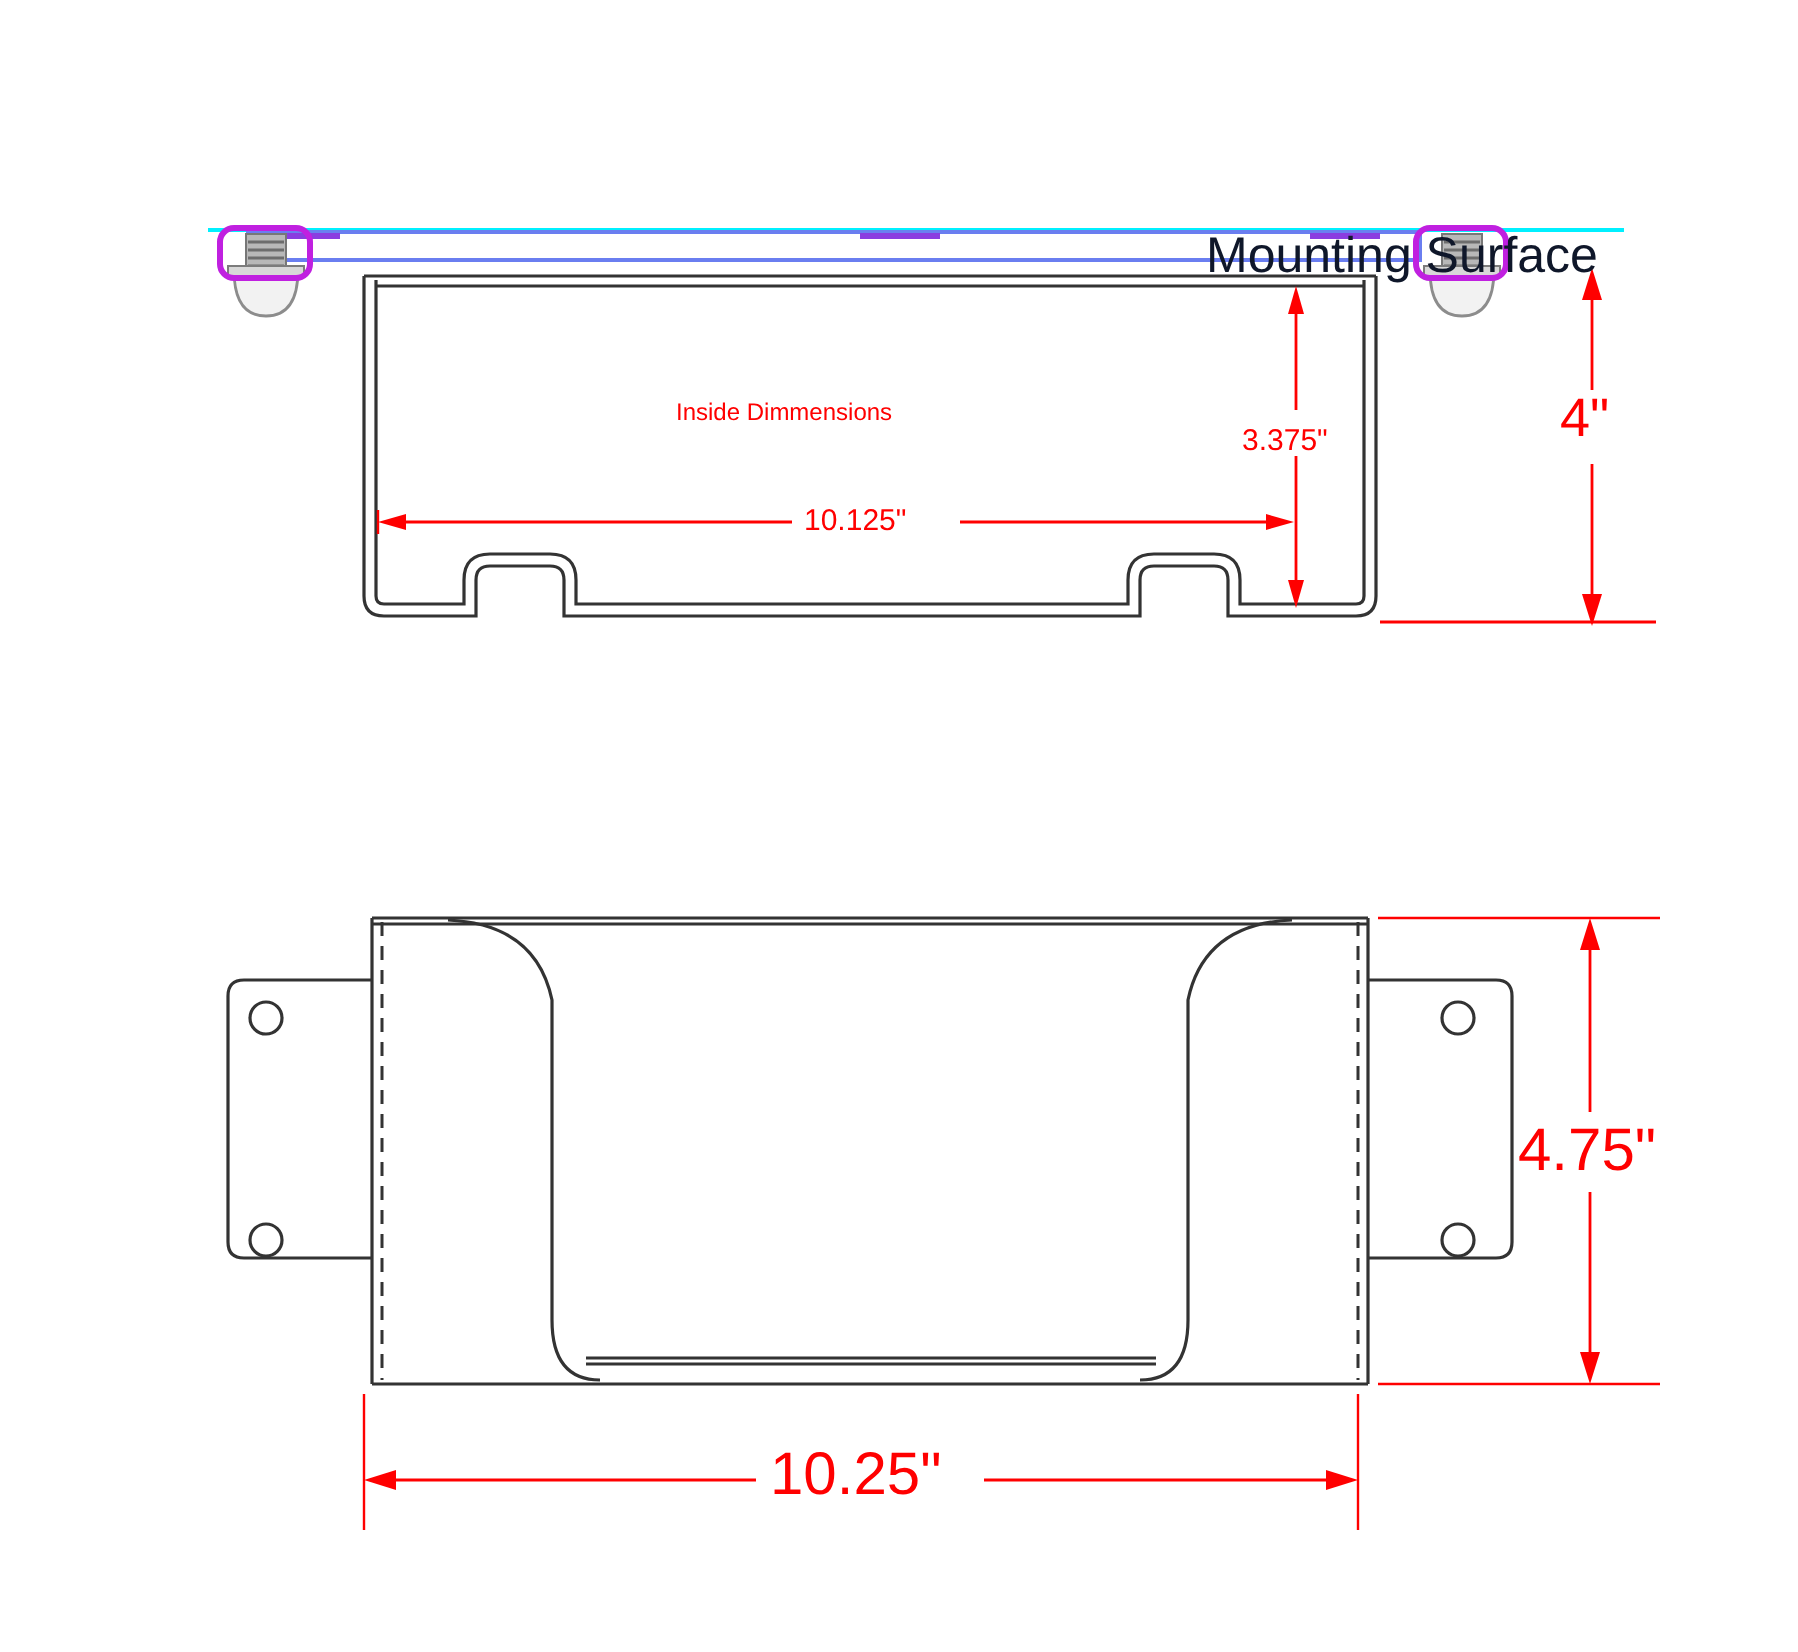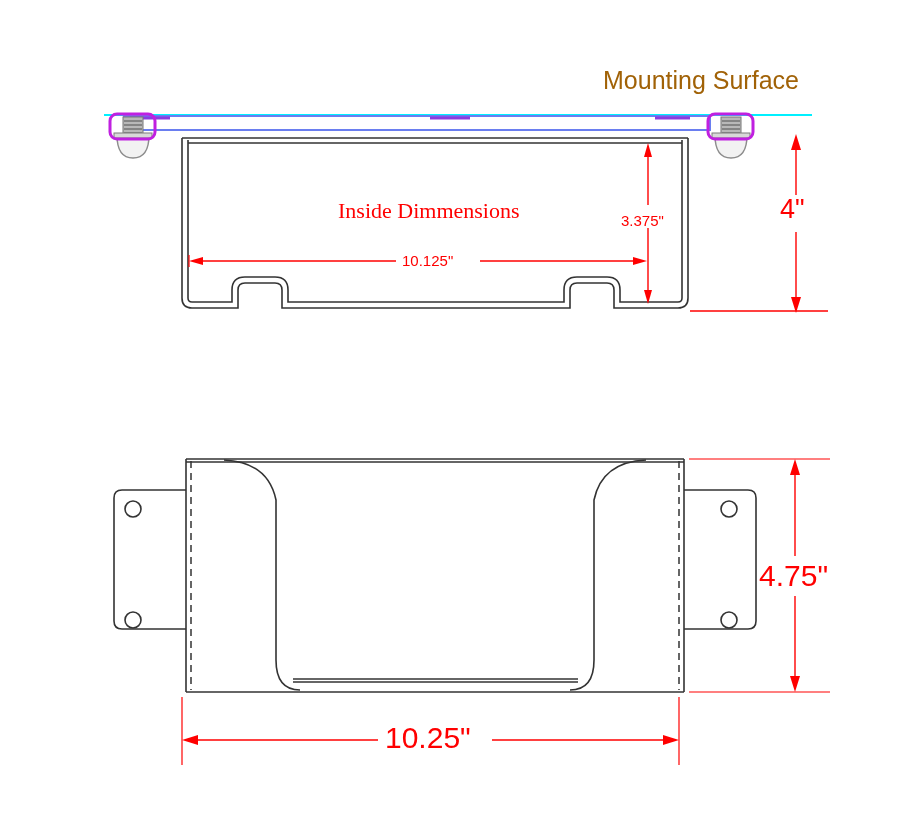--- a/index.html
+++ b/index.html
@@ -23,27 +23,27 @@
     top: 0;
     width: 899px;
     height: 826px;
   }
   .lbl {
     position: absolute;
     white-space: nowrap;
     line-height: 1;
   }
   .lbl-mount {
-    color: #a16207;
+    color: #0f172a;
     font-size: 25px;
+    margin-top: 48px;
   }
   .lbl-red-sm {
     color: #ff0000;
-    font-size: 22px;
-    font-family: Liberation Serif, serif;
+    font-size: 12px;
   }
   .lbl-red-md {
     color: #ff0000;
     font-size: 15px;
   }
   .lbl-red-lg {
     color: #ff0000;
     font-size: 27px;
   }
   .lbl-red-xl {

